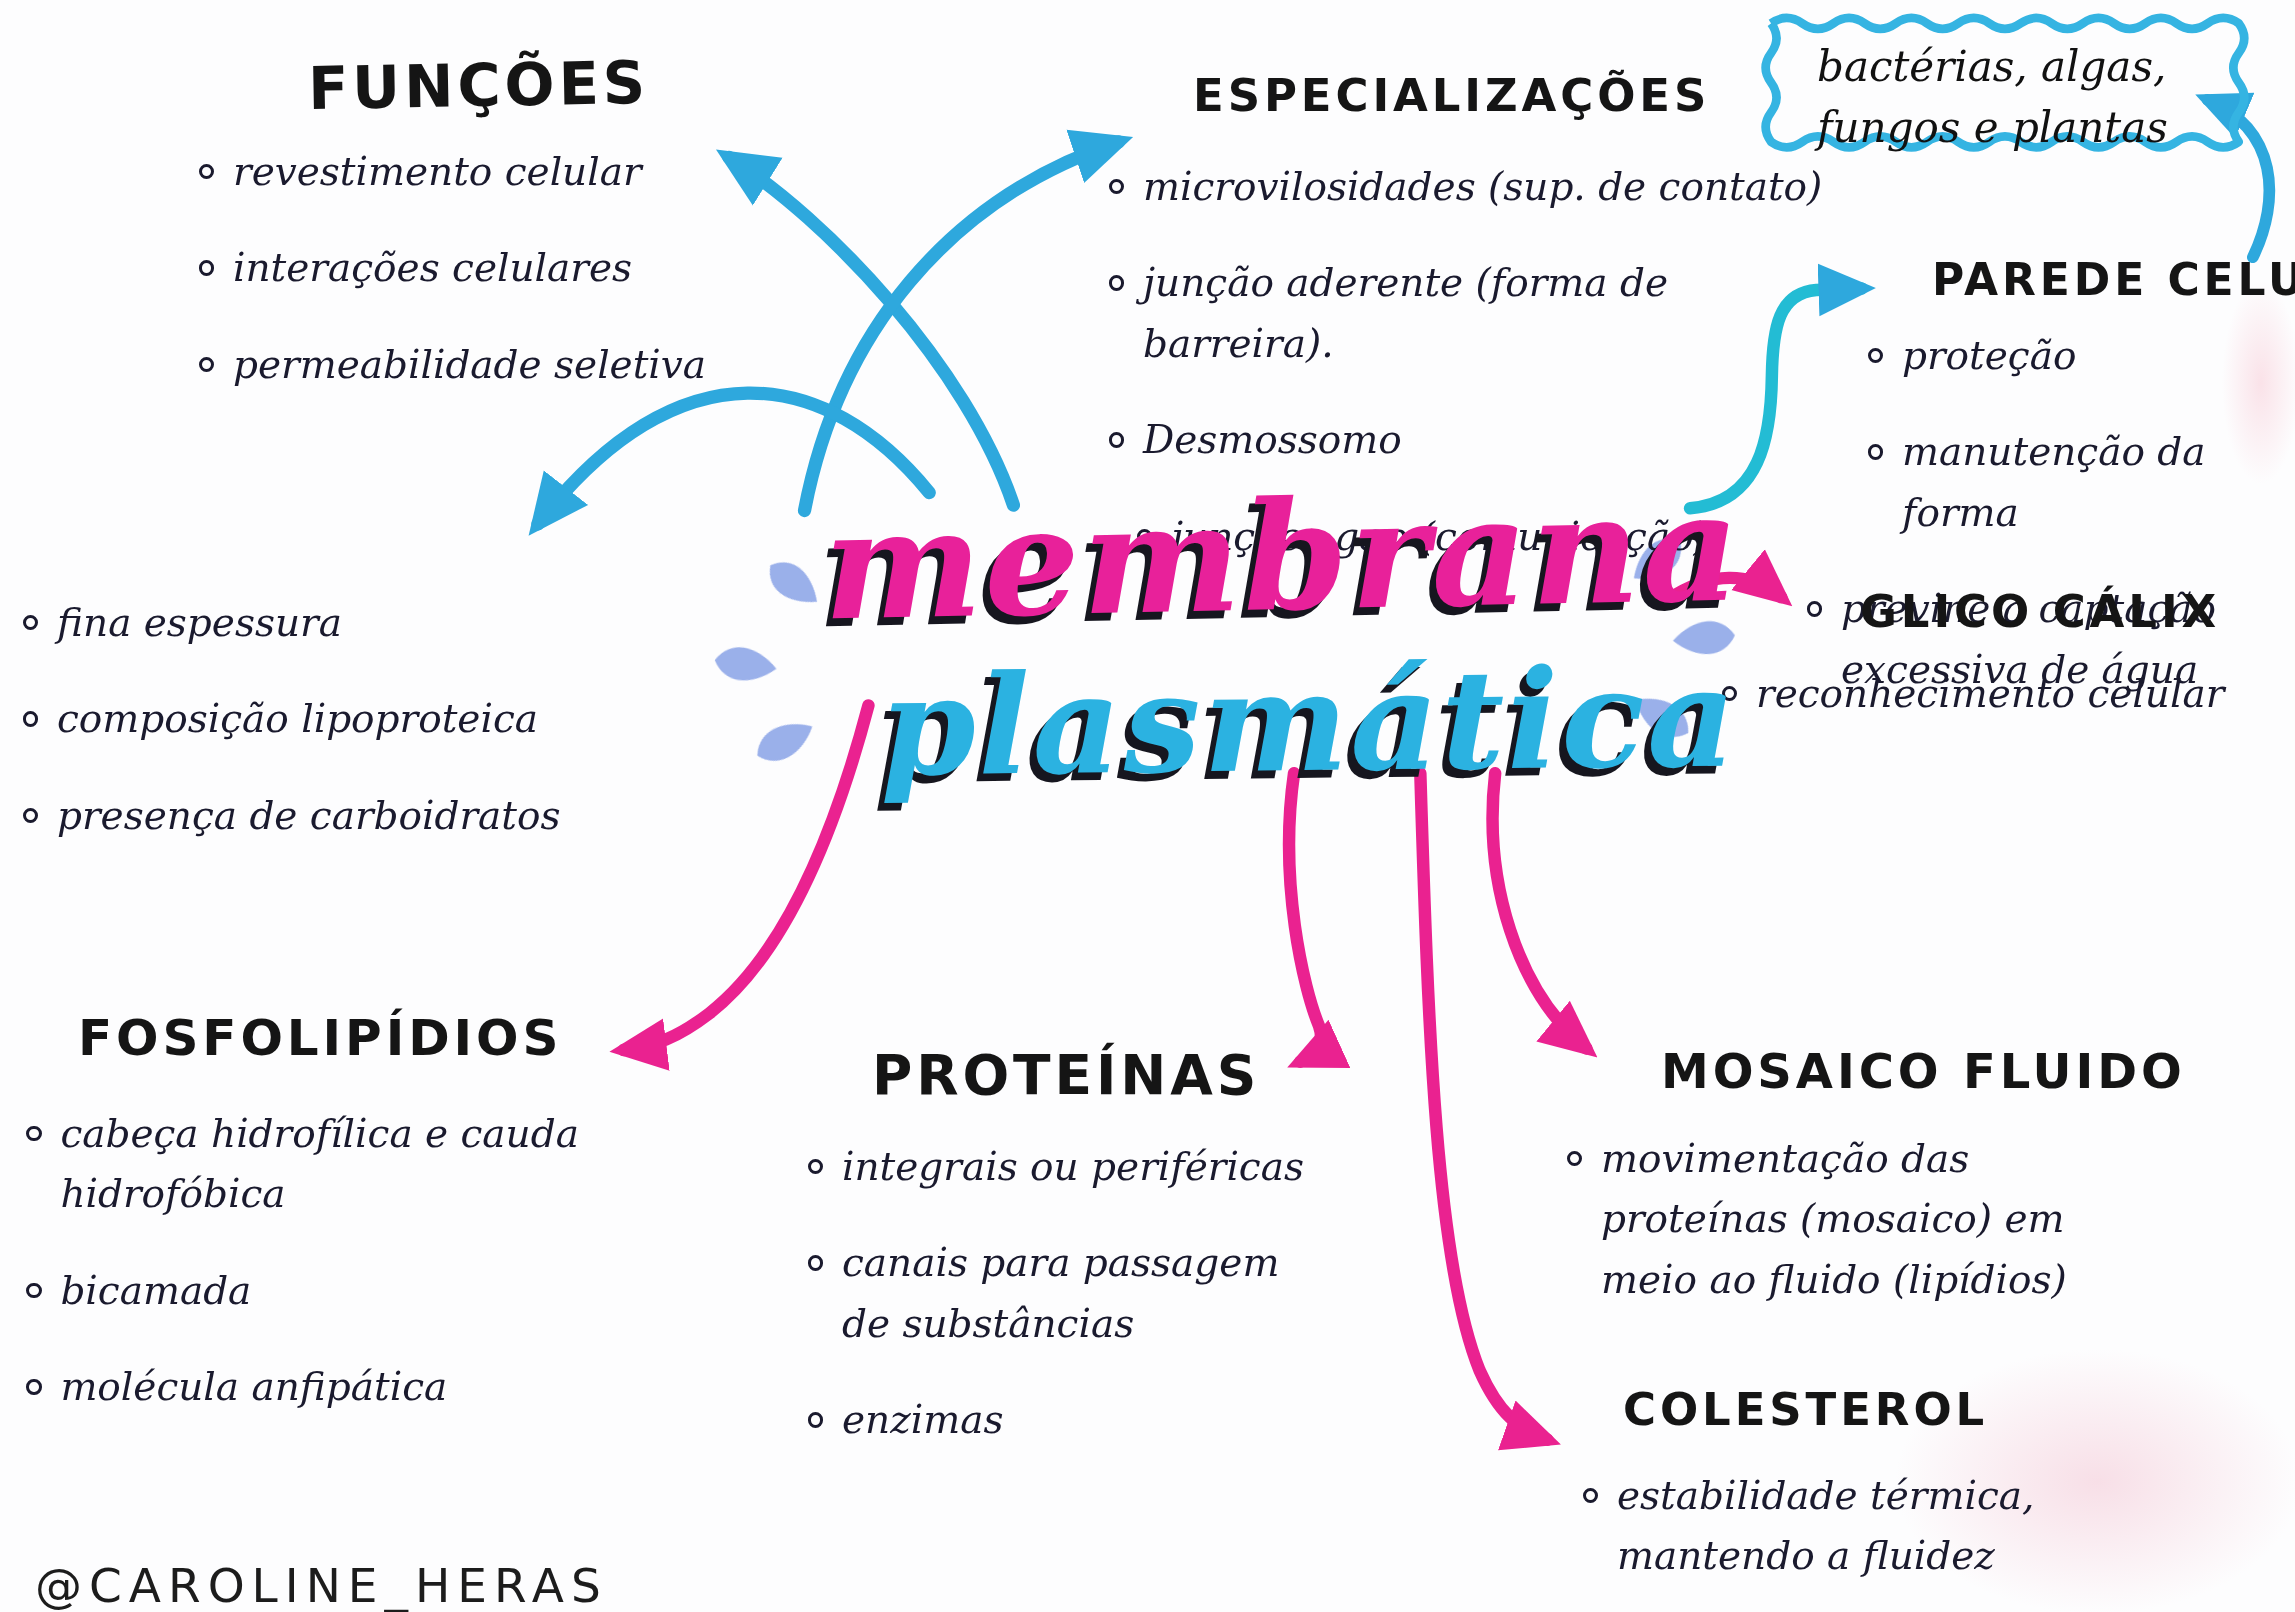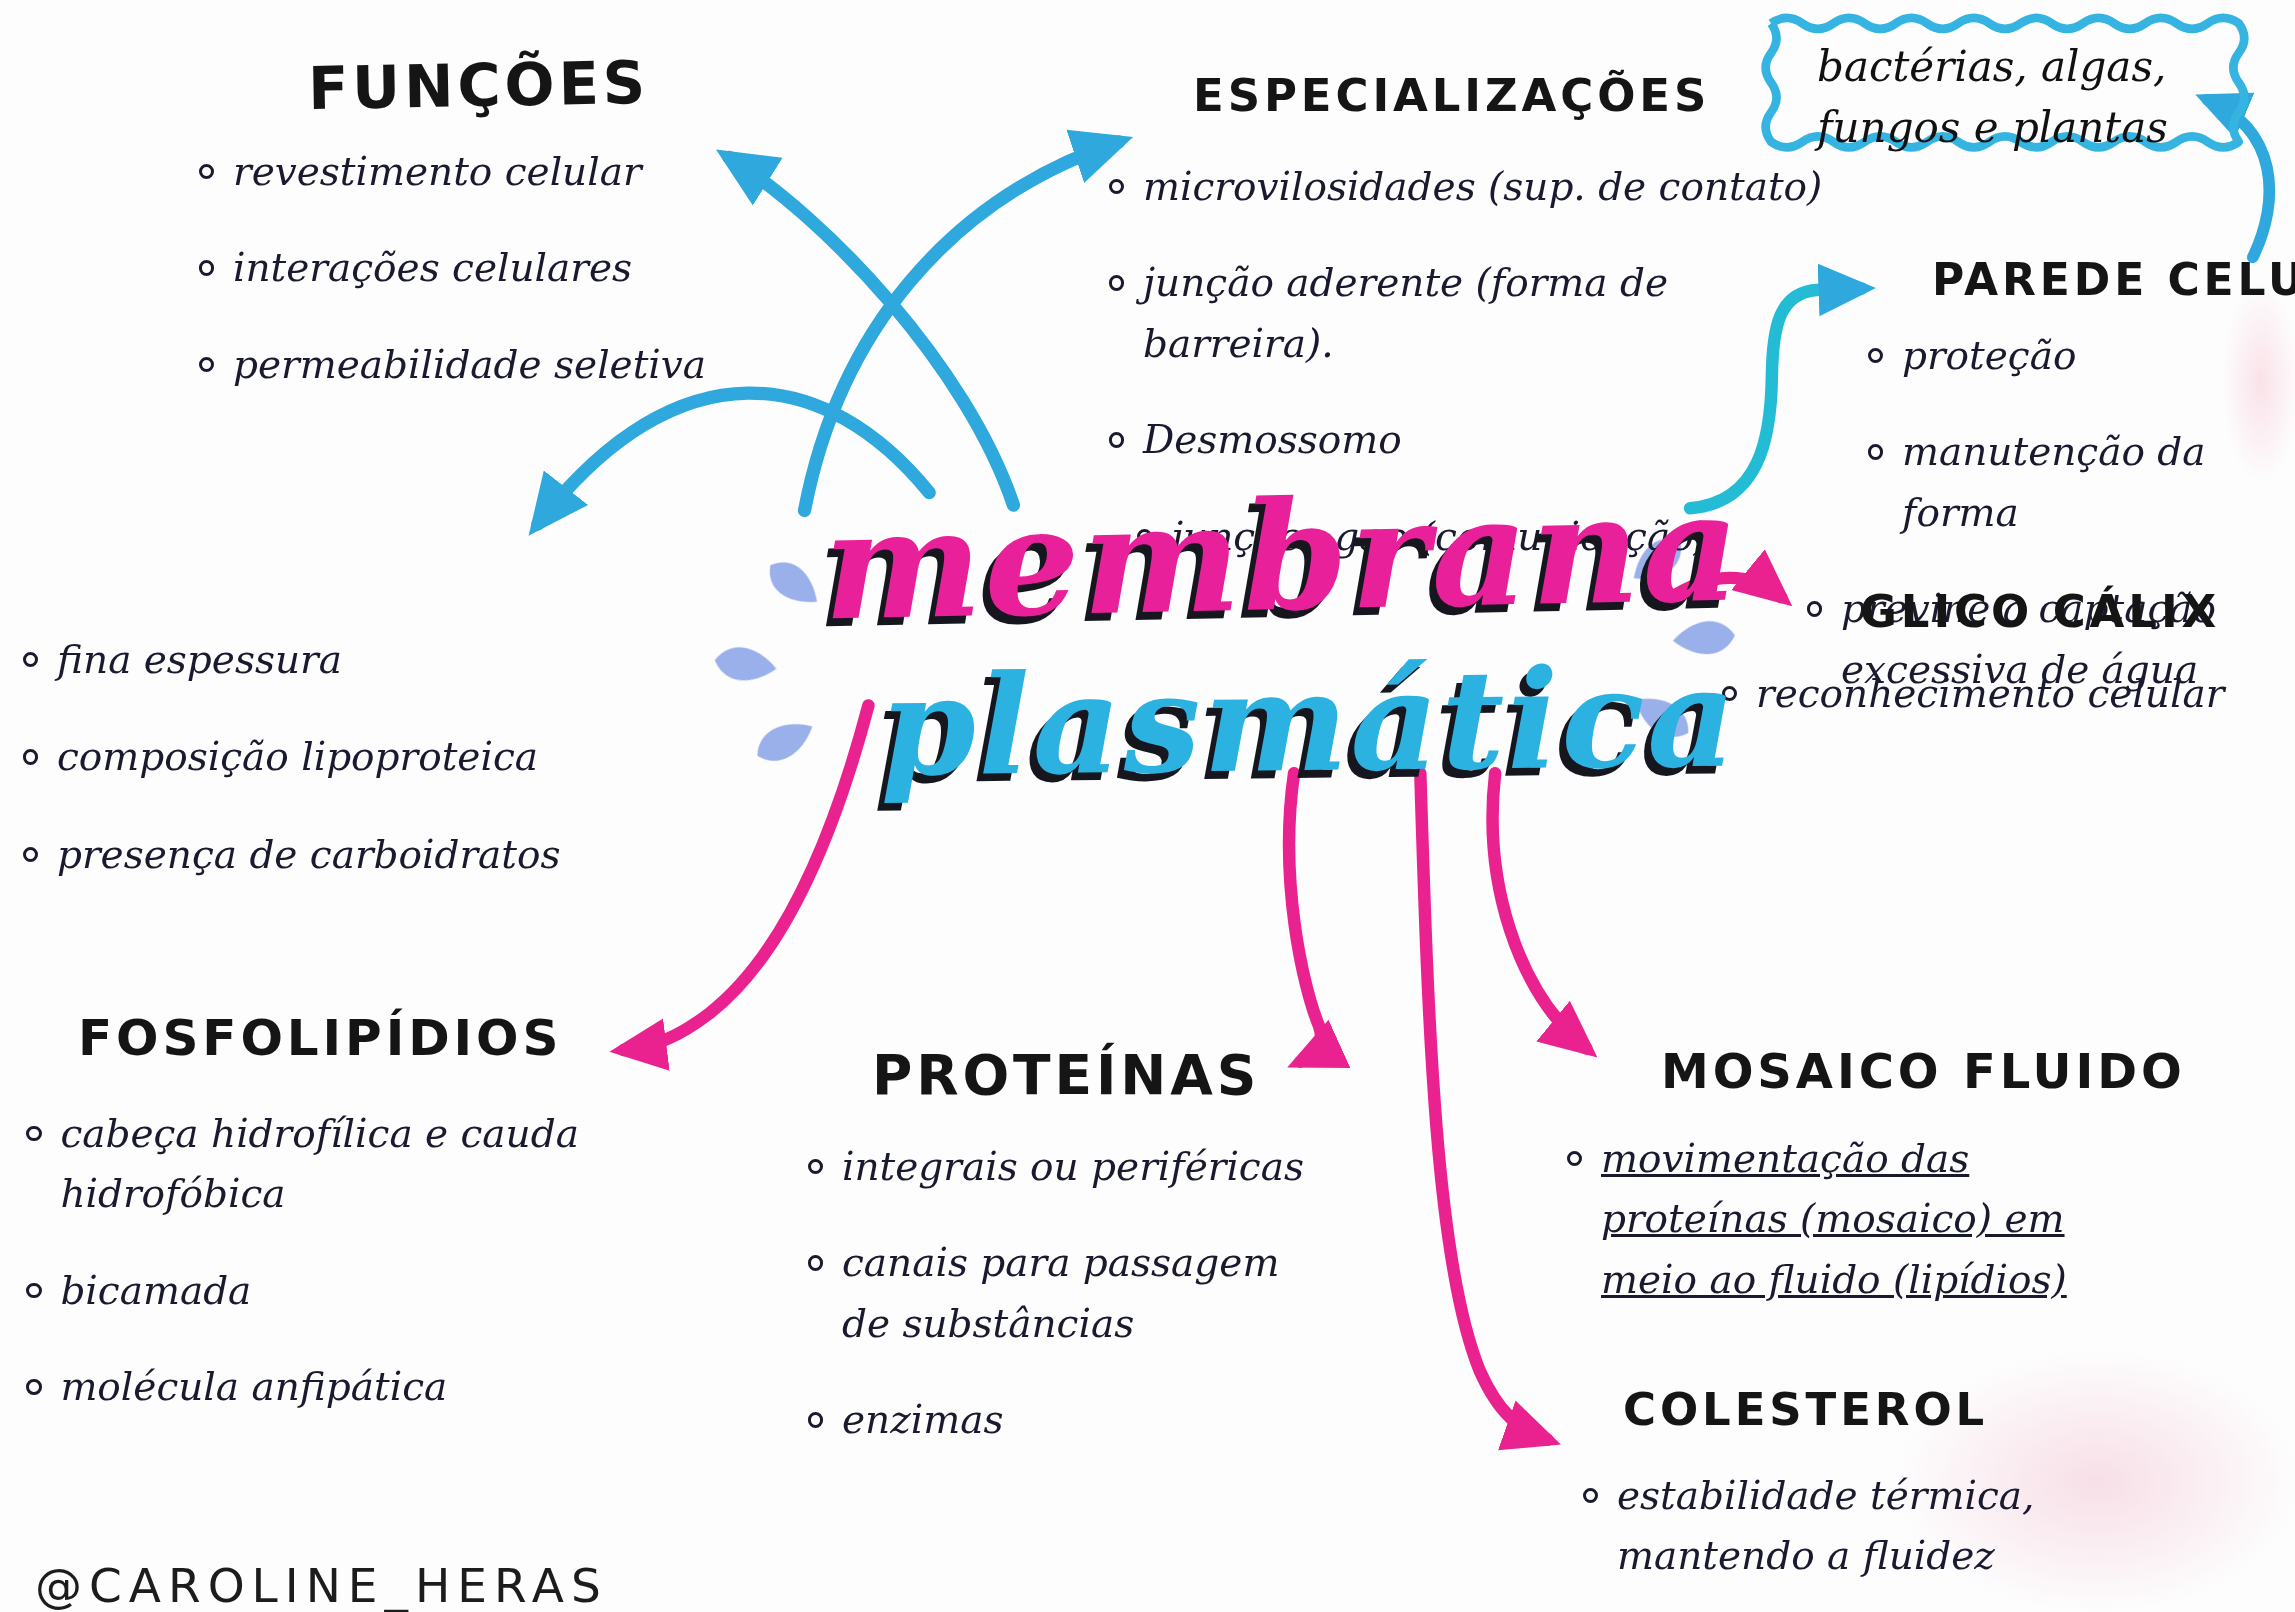--- a/index.html
+++ b/index.html
@@ -15,21 +15,21 @@
   ul.items{position:absolute;list-style:none;margin:0;padding:0;}
   ul.items li{
     position:relative;padding-left:37px;font-style:italic;
     font-size:39px;line-height:1.55;color:#1a1a2e;margin-bottom:36px;
   }
   ul.items li::before{
     content:'';position:absolute;left:3.1px;top:22px;width:9.4px;height:9.4px;
     border:3.5px solid #1a1a2e;border-radius:50%;
   }
   .sec-especializacoes li{margin-bottom:18.7px;}
-  .sec-caracteristicas li{margin-bottom:44px;margin-top:37px;}
+  .sec-caracteristicas li{margin-bottom:44px;}
   .sec-parede li{margin-bottom:20px;}
   .sec-glico li{margin-bottom:31px;}
   .title-line{
     position:absolute;margin:0;font-family:"DejaVu Serif",serif;
     font-style:italic;font-weight:bold;white-space:nowrap;letter-spacing:2.3px;
   }
   .title-membrana{
     left:823px;top:468px;font-size:150px;color:#e8219a;
     text-shadow:-7px 7.8px 0 #16161f;transform:rotate(-1.2deg);
   }
@@ -150,21 +150,21 @@
   </ul>
 
   <h2 class="hd" style="left:872px;top:1043px;font-size:55px;">PROTEÍNAS</h2>
   <ul class="items sec-proteinas" style="left:805px;top:1137px;width:499px;">
     <li>integrais ou periféricas</li>
     <li>canais para passagem de substâncias</li>
     <li>enzimas</li>
   </ul>
 
   <h2 class="hd" style="left:1661px;top:1043px;font-size:48px;">MOSAICO FLUIDO</h2>
-  <ul class="items sec-mosaico" style="left:1564px;top:1129px;width:546px;text-decoration:underline;">
+  <ul class="items sec-mosaico" style="left:1564px;top:1129px;width:546px;">
     <li>movimentação das proteínas (mosaico) em meio ao fluido (lipídios)</li>
   </ul>
 
   <h2 class="hd" style="left:1623px;top:1383px;font-size:45px;">COLESTEROL</h2>
   <ul class="items sec-colesterol" style="left:1580px;top:1466px;width:624px;">
     <li>estabilidade térmica, mantendo a fluidez</li>
   </ul>
 
   <p class="credit">@CAROLINE_HERAS</p>
 

